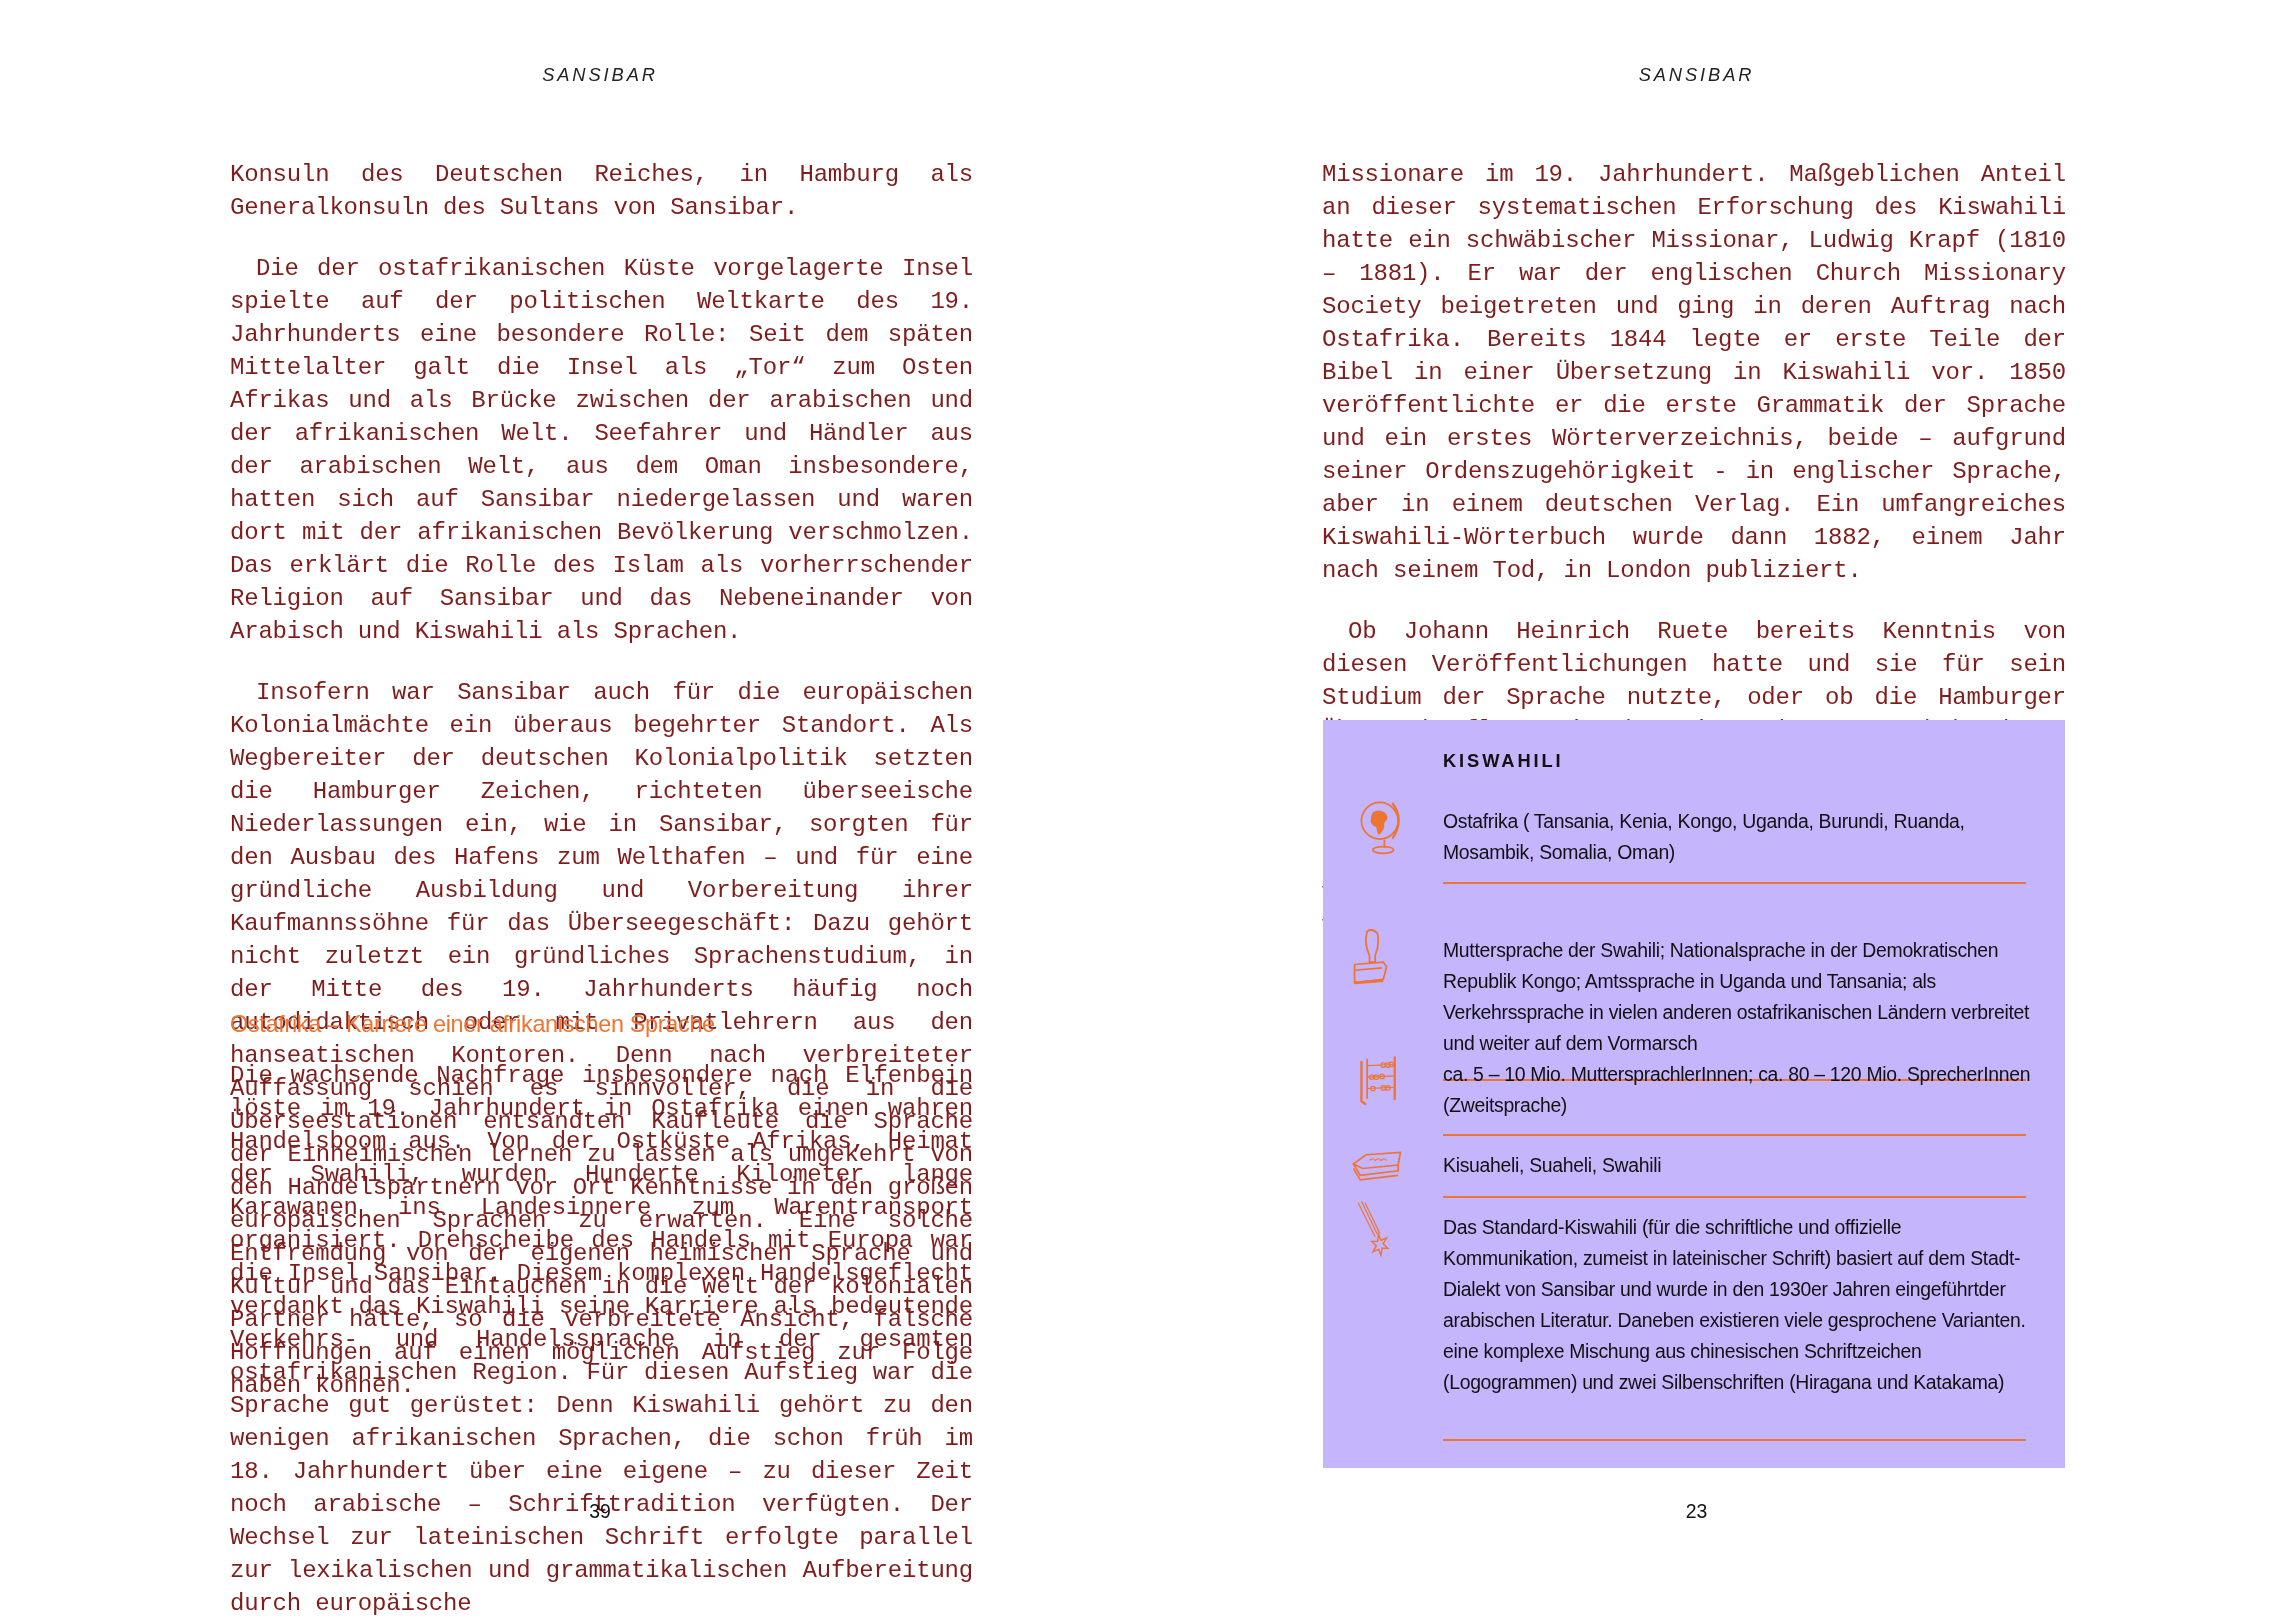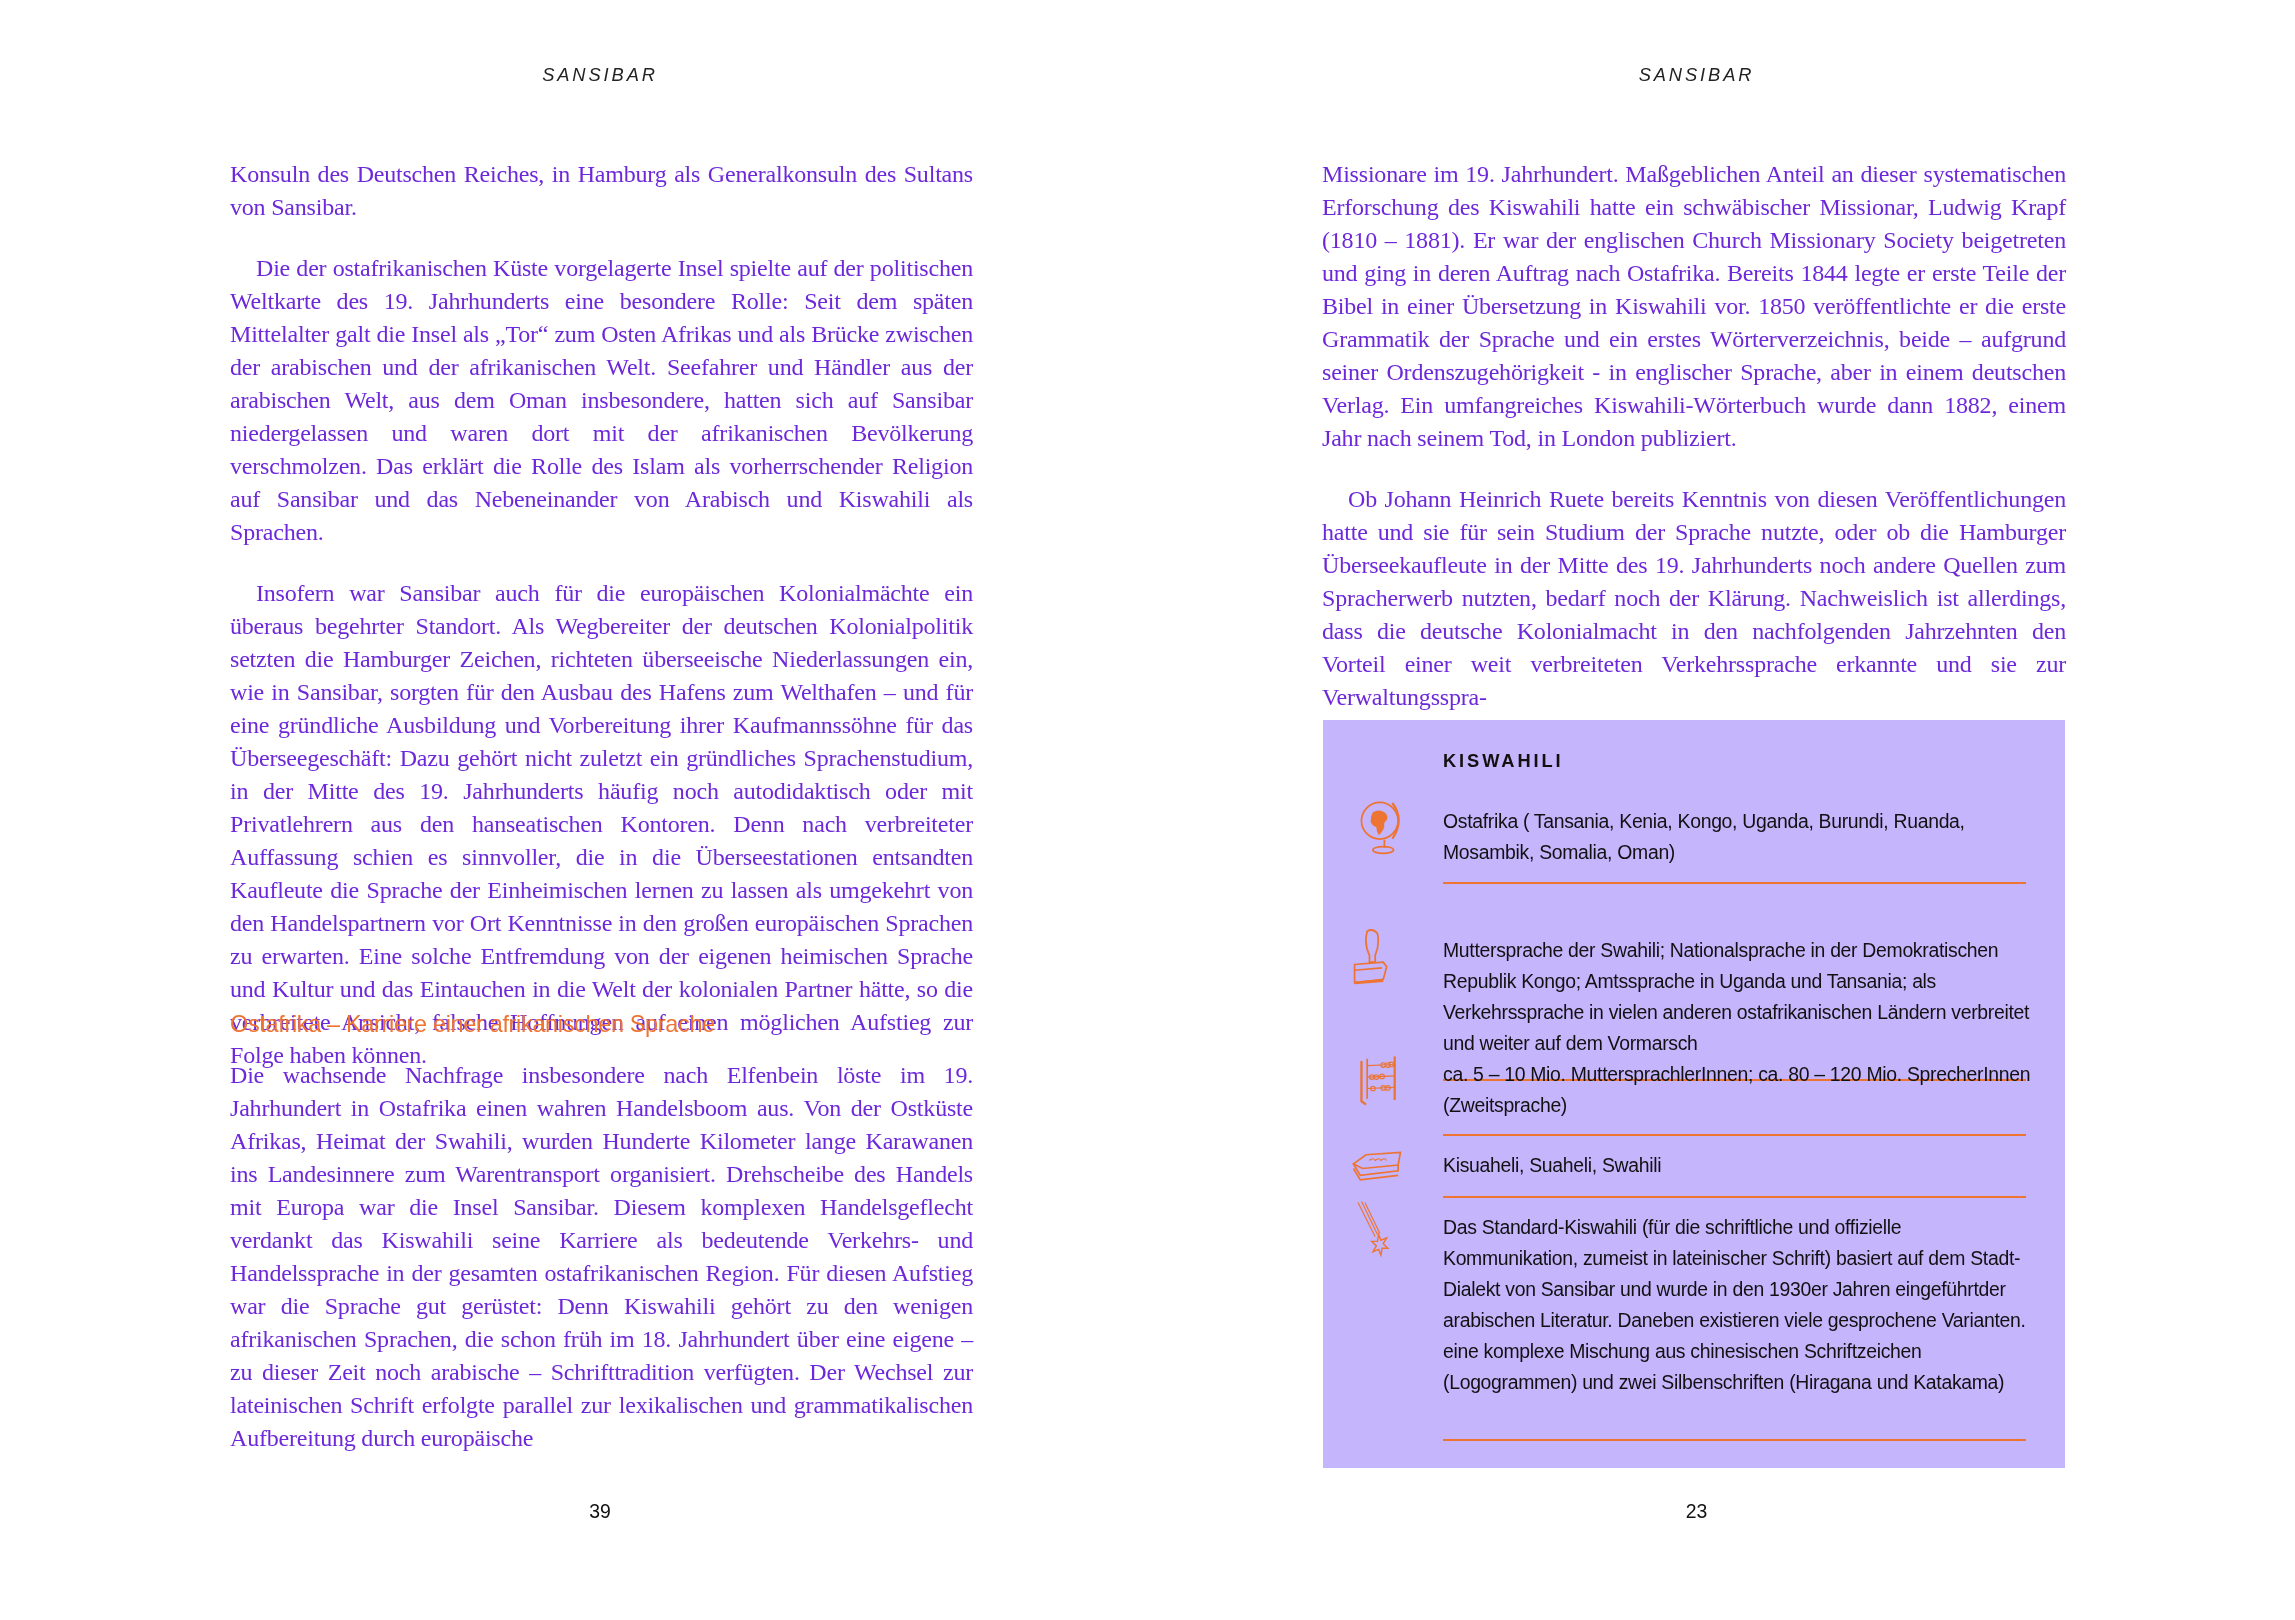--- a/index.html
+++ b/index.html
@@ -17,22 +17,22 @@
   .folio {
     position: absolute; top: 1500px;
     font-family: "Liberation Sans", sans-serif; font-size: 19.4px; color: #111;
     text-align: center;
   }
   .page-left .folio { left: 0; width: 1200px; }
   .page-right .folio { left: 0; width: 1097px; }
 
   .col {
     position: absolute;
-    font-family: Liberation Serif, serif;
-    font-size: 24px; line-height: 33px; color: #6d28d9;
+    font-family: Liberation Mono, monospace;
+    font-size: 24px; line-height: 33px; color: #7f1d1d;
     letter-spacing: -0.2px;
   }
   .col p { margin: 0; text-align: justify; text-align-last: left; }
   .col p.indent { text-indent: 26px; margin-top: 28px; }
   .col-left { left: 230px; top: 158px; width: 743px; }
   .page-right .col { left: 174px; top: 158px; width: 744px; }
 
   .section-heading {
     position: absolute; left: 230px; top: 1011px;
     font-family: "Liberation Sans", sans-serif; font-size: 23.4px; color: #ee7431;

